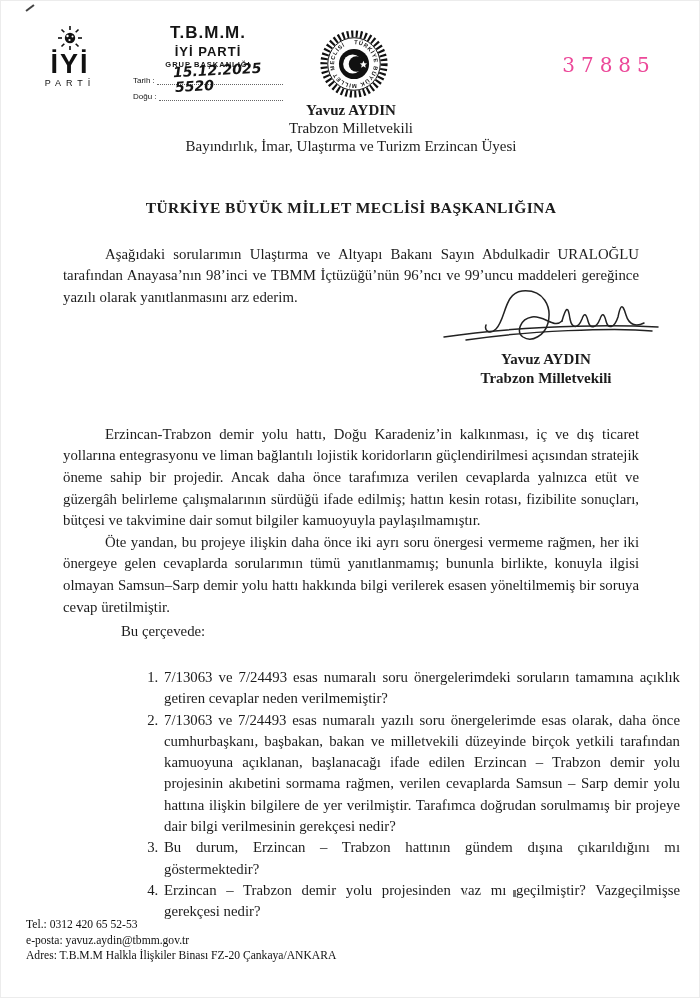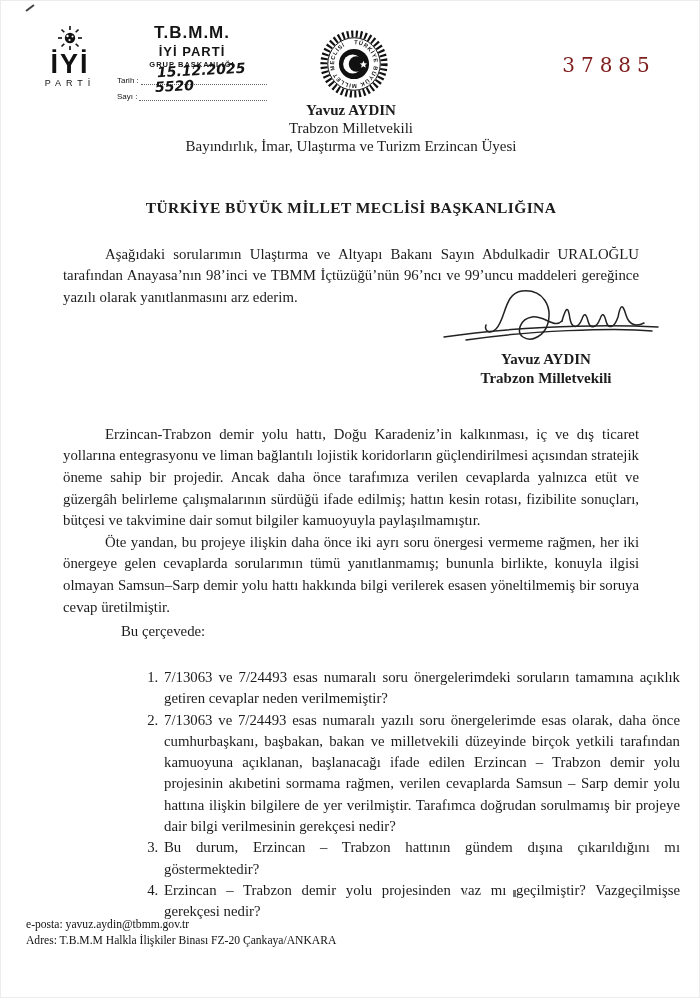--- a/index.html
+++ b/index.html
@@ -8,33 +8,33 @@
     font-family:"Liberation Serif", serif;color:#1c1c1c;overflow:hidden;
     border:1px solid #ececec;box-sizing:border-box;
   }
   
   .corner-mark{position:absolute;left:24px;top:6px;width:10px;height:2px;background:#444;transform:rotate(-38deg);}
   .party-block{position:absolute;left:38px;top:22px;display:flex;align-items:flex-start;}
   .logo{width:62px;text-align:center;font-family:"Liberation Sans",sans-serif;}
   .logo svg{display:block;margin:0 auto;}
   .logo-iyi{font-weight:bold;font-size:27px;letter-spacing:2px;line-height:22px;color:#111;}
   .logo-parti{font-size:9px;letter-spacing:5px;margin-top:3px;color:#111;}
-  .stamp{margin-left:16px;font-family:"Liberation Sans",sans-serif;color:#141414;width:150px;}
+  .stamp{margin-left:32px;font-family:"Liberation Sans",sans-serif;color:#141414;width:150px;}
   .stamp-org{font-weight:bold;font-size:17px;letter-spacing:1px;text-align:center;}
   .stamp-party{font-weight:bold;font-size:13px;letter-spacing:1px;text-align:center;margin-top:1px;}
   .stamp-office{font-weight:bold;font-size:7.5px;letter-spacing:1px;text-align:center;margin-top:1px;}
   .stamp-row{font-size:8px;margin-top:6px;display:flex;align-items:flex-end;}
   .stamp-row .lbl{flex:0 0 auto;margin-right:2px;}
   .dotted{display:inline-block;flex:1;border-bottom:1px dotted #666;position:relative;height:9px;}
   .hand{position:absolute;left:16px;top:-13px;font-family:"DejaVu Sans",sans-serif;
         font-style:italic;font-weight:bold;font-size:14px;transform:rotate(-3deg);white-space:nowrap;}
   .seal{position:absolute;left:318px;top:28px;}
   .registry{
     position:absolute;left:548px;top:52px;width:120px;text-align:center;
-    font-family:"DejaVu Serif",serif;font-size:20px;letter-spacing:6px;color:#7f1d1d;
+    font-family:"DejaVu Serif",serif;font-size:20px;letter-spacing:6px;color:#ec4899;
   }
   
   .mp-header{position:absolute;left:0;top:101px;width:700px;text-align:center;line-height:17px;}
   .mp-name{font-weight:bold;font-size:15px;}
   .mp-title{font-size:15px;margin-top:1px;}
   .mp-committee{font-size:15px;margin-top:1px;}
   
   .doc-title{position:absolute;left:0;top:198px;width:700px;text-align:center;
     font-weight:bold;font-size:15.5px;letter-spacing:.4px;}
   
@@ -91,21 +91,21 @@
       <div class="stamp-org">T.B.M.M.</div>
       <div class="stamp-party">İYİ PARTİ</div>
       <div class="stamp-office">GRUP BAŞKANLIĞI</div>
       <div class="stamp-row">
         <span class="lbl">Tarih :</span>
         <span class="dotted">
           <span class="hand">15.12.2025</span>
         </span>
       </div>
       <div class="stamp-row">
-        <span class="lbl">Sayı :</span>
+        <span class="lbl">Doğu :</span>
         <span class="dotted">
           <span class="hand">5520</span>
         </span>
       </div>
     </div>
   </div>
 
   <div class="seal">
     <svg width="70" height="70" viewBox="0 0 100 100">
       <circle cx="50" cy="50" r="43" fill="none" stroke="#111" stroke-width="10" stroke-dasharray="3 3.4"></circle>
@@ -156,17 +156,18 @@
     <li>7/13063 ve 7/24493 esas numaralı soru önergelerimdeki soruların tamamına açıklık getiren cevaplar neden verilmemiştir?</li>
     <li>7/13063 ve 7/24493 esas numaralı yazılı soru önergelerimde esas olarak, daha önce cumhurbaşkanı, başbakan, bakan ve milletvekili düzeyinde birçok yetkili tarafından kamuoyuna açıklanan, başlanacağı ifade edilen Erzincan – Trabzon demir yolu projesinin akıbetini sormama rağmen, verilen cevaplarda Samsun – Sarp demir yolu hattına ilişkin bilgilere de yer verilmiştir. Tarafımca doğrudan sorulmamış bir projeye dair bilgi verilmesinin gerekçesi nedir?</li>
     <li>Bu durum, Erzincan – Trabzon hattının gündem dışına çıkarıldığını mı göstermektedir?</li>
     <li>Erzincan – Trabzon demir yolu projesinden vaz mı geçilmiştir? Vazgeçilmişse gerekçesi nedir?</li>
   </ol>
 
   <div class="speck1"></div>
   <div class="speck2"></div>
 
   <div class="footer">
+    <div>Tel.: 0312 420 65 52-53</div>
     <div>e-posta: yavuz.aydin@tbmm.gov.tr</div>
     <div>Adres: T.B.M.M Halkla İlişkiler Binası FZ-20 Çankaya/ANKARA</div>
   </div>
 
 </div>
 
 </body></html>

